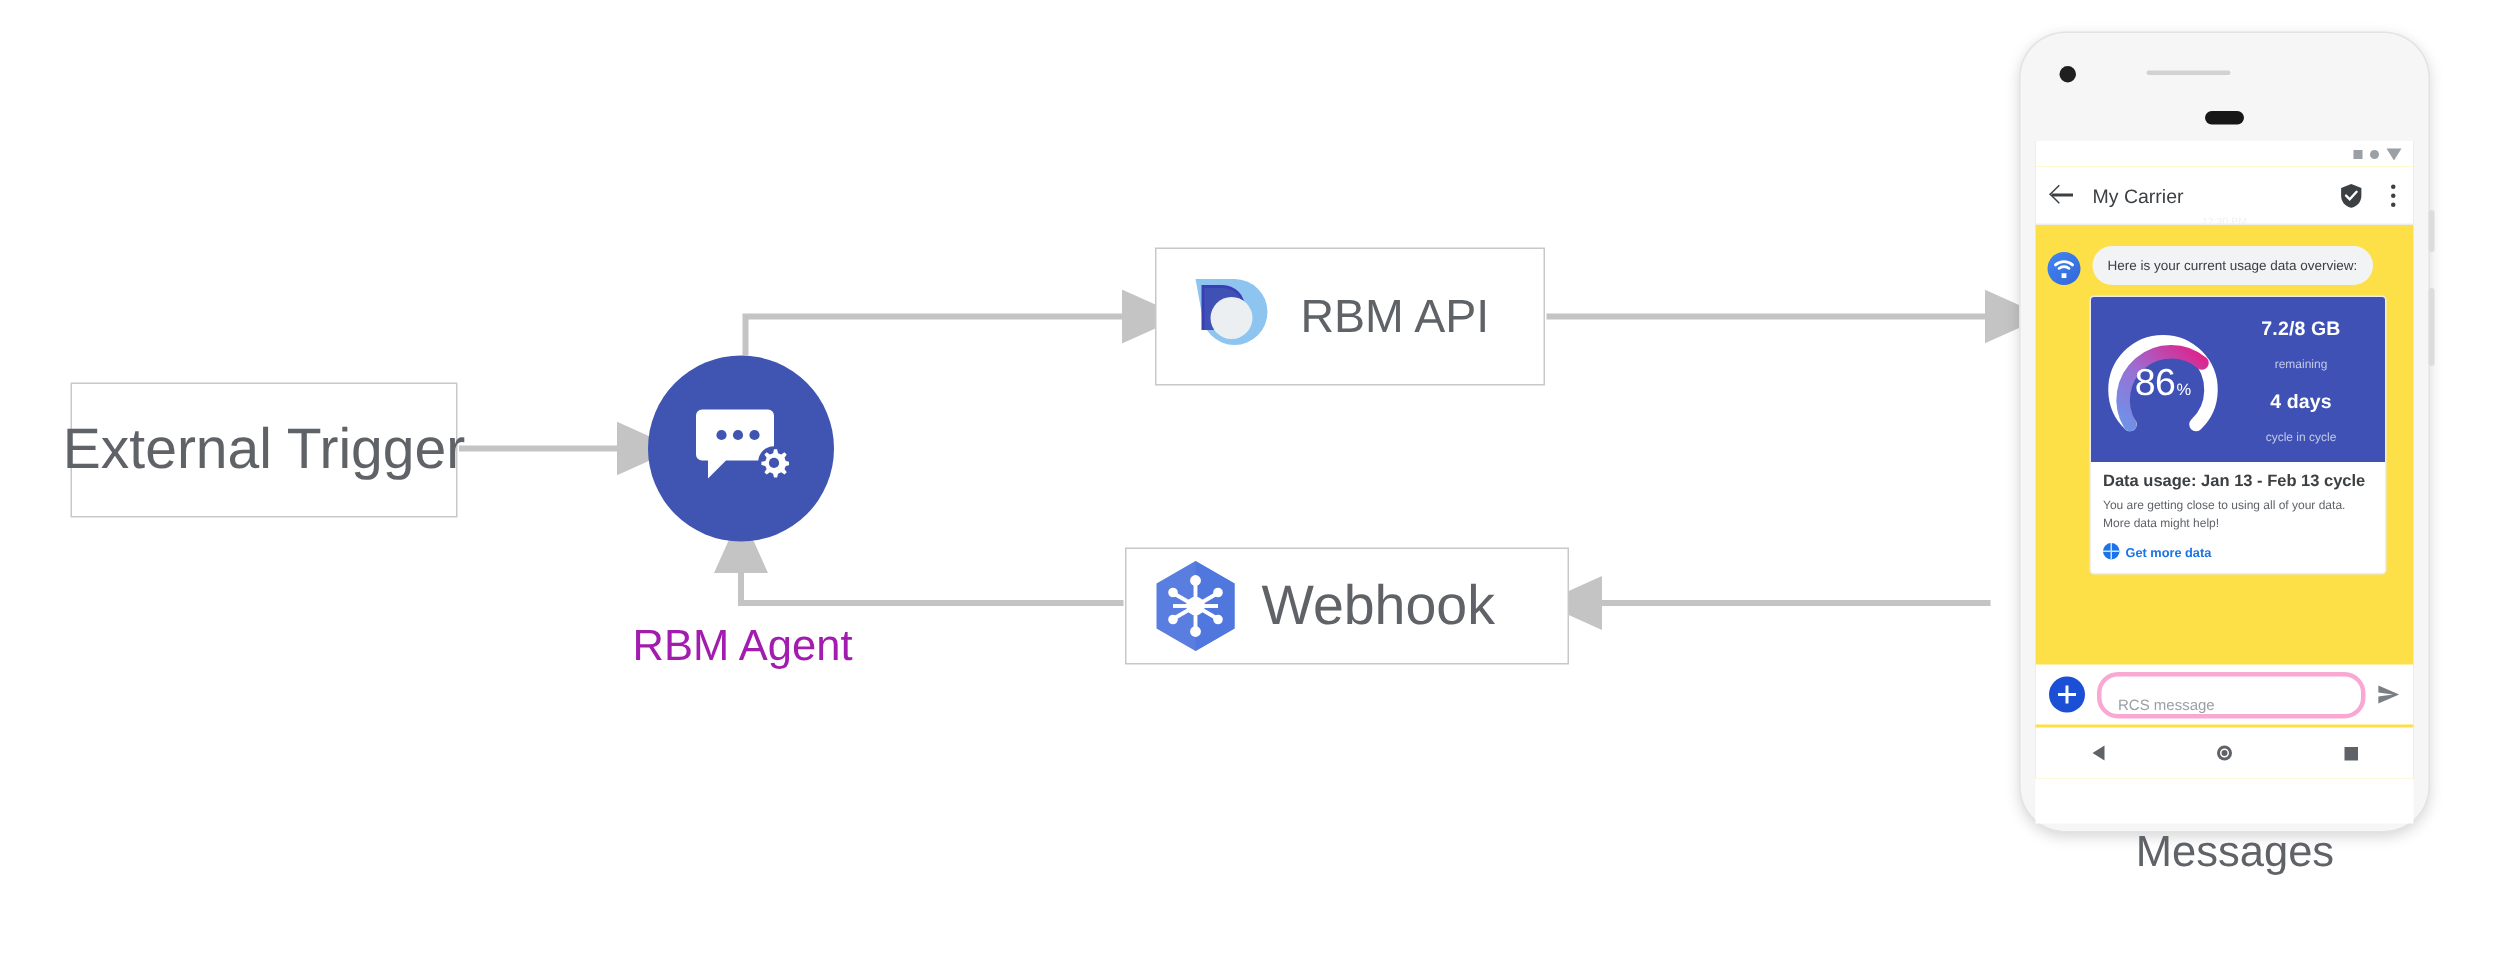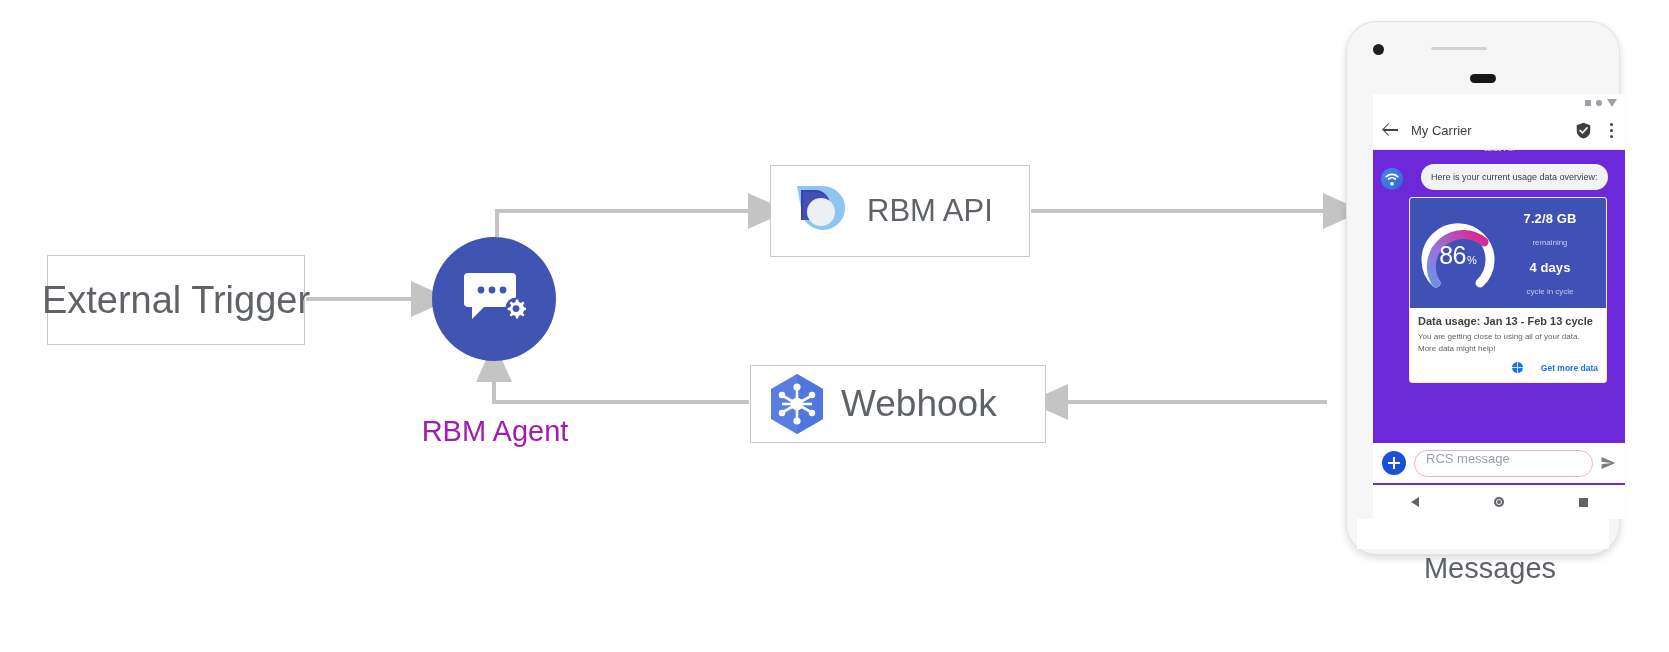--- a/index.html
+++ b/index.html
@@ -40,21 +40,21 @@
   .phone-side{position:absolute;right:-4px;width:4px;background:#dcdcdc;border-radius:2px;}
   .phone-side.s1{top:118px;height:28px;}
   .phone-side.s2{top:170px;height:52px;}
   .cam{position:absolute;left:26px;top:22px;width:11px;height:11px;border-radius:50%;
        background:#1f1f1f;}
   .top-speaker{position:absolute;left:84px;top:25px;width:56px;height:3px;border-radius:2px;
        background:#d2d2d2;}
   .earpiece{position:absolute;left:123px;top:52px;width:26px;height:9px;border-radius:5px;
        background:#171717;}
 
-  .screen{position:absolute;left:26px;top:72px;width:252px;height:425px;background:#6d28d9;
+  .screen{position:absolute;left:10px;top:72px;width:252px;height:425px;background:#fde047;
        overflow:hidden;}
 
   .statusbar{height:17px;display:flex;align-items:center;justify-content:flex-end;
        padding-right:8px;gap:5px;background:#fff;}
   .sb-sq{width:6px;height:6px;background:#9aa0a6;}
   .sb-dot{width:6px;height:6px;border-radius:50%;background:#9aa0a6;}
   .sb-tri{width:0;height:0;border-left:5px solid transparent;border-right:5px solid transparent;
        border-top:8px solid #9aa0a6;}
 
   .appbar{height:38px;display:flex;align-items:center;padding:0 10px;gap:12px;
@@ -65,21 +65,21 @@
        border-left:1.6px solid #3c4043;border-bottom:1.6px solid #3c4043;transform:rotate(45deg);}
   .appbar-title{font-size:13px;color:#3c4043;flex:1;}
   .shield{width:15px;height:17px;flex:none;}
   .kebab{width:4px;display:flex;flex-direction:column;gap:3px;align-items:center;flex:none;
        margin-left:6px;margin-right:2px;}
   .kebab i{width:3px;height:3px;border-radius:50%;background:#3c4043;display:block;}
   .timestamp{position:absolute;left:0;right:0;bottom:-3px;text-align:center;font-size:7px;
        color:#f1f1f1;}
 
   .thread{padding:14px 8px 0 8px;}
-  .bubble-row{display:flex;align-items:center;gap:18px;}
+  .bubble-row{display:flex;align-items:center;gap:8px;}
   .avatar{width:22px;height:22px;border-radius:50%;flex:none;margin-top:4px;
        background:linear-gradient(135deg,#4285f4,#3367d6);position:relative;}
   .avatar svg{position:absolute;left:4px;top:4px;}
   .bubble{background:#f1f3f4;border-radius:13px;padding:7px 10px;font-size:9px;
        line-height:1.35;color:#3c4043;max-width:168px;}
 
   .rich-card{margin:7px 0 0 28px;width:196px;border:1px solid #ececec;border-radius:3px;
        overflow:hidden;background:#fff;}
   .card-hero{background:#3f51b5;height:110px;display:flex;align-items:center;padding:0 6px;}
   .gauge{width:84px;height:84px;position:relative;flex:none;text-align:center;}
@@ -87,34 +87,34 @@
        justify-content:center;padding-top:30px;color:#fff;}
   .gauge-num{font-size:25px;font-weight:300;letter-spacing:-.5px;}
   .gauge-pct{font-size:11px;font-weight:300;margin-left:1px;}
   .hero-stats{flex:1;text-align:center;color:#fff;}
   .stat-big{font-size:13px;font-weight:700;letter-spacing:.1px;}
   .stat-sub{font-size:8px;color:#c5cae9;margin-top:12px;}
   .stat-gap{height:13px;}
   .card-body{padding:7px 8px 9px 8px;}
   .card-title{font-size:11px;font-weight:700;color:#3c4043;margin-bottom:4px;}
   .card-text{font-size:8px;line-height:1.45;color:#5f6368;}
-  .card-action{margin-top:8px;display:flex;align-items:center;justify-content:flex-end;gap:18px;}
+  .card-action{margin-top:8px;display:flex;align-items:center;justify-content:flex-start;gap:4px;}
   .globe{width:11px;height:11px;border-radius:50%;background:#1a73e8;position:relative;flex:none;}
   .globe:before{content:"";position:absolute;left:5px;top:0;width:1px;height:11px;background:#cfe0fb;}
   .globe:after{content:"";position:absolute;left:0;top:5px;width:11px;height:1px;background:#cfe0fb;}
   .action-label{font-size:8.5px;font-weight:700;color:#1a73e8;}
 
   .composer{position:absolute;left:0;right:0;bottom:36px;height:40px;display:flex;
        align-items:center;gap:8px;padding:0 9px;background:#fff;}
   .plus-btn{width:24px;height:24px;border-radius:50%;background:#1a4fd6;position:relative;flex:none;}
   .plus-btn:before,.plus-btn:after{content:"";position:absolute;background:#fff;}
   .plus-btn:before{left:11px;top:6px;width:2px;height:12px;}
   .plus-btn:after{left:6px;top:11px;width:12px;height:2px;}
-  .composer-field{flex:1;height:25px;border:1px solid #f9a8d4;border-radius:14px;display:flex;
-       align-items:flex-start;padding:0 11px;font-size:13px;color:#9aa0a6;}
+  .composer-field{flex:1;height:25px;border:3px solid #f9a8d4;border-radius:14px;display:flex;
+       align-items:flex-end;padding:0 11px;font-size:10px;color:#9aa0a6;}
   .send-icon{width:15px;height:14px;flex:none;}
 
   .navbar{position:absolute;left:0;right:0;bottom:0;height:34px;display:flex;
        align-items:center;justify-content:space-around;background:#fff;}
   .nav-back{width:0;height:0;border-top:5px solid transparent;border-bottom:5px solid transparent;
        border-right:8px solid #5f6368;}
   .nav-home{width:10px;height:10px;border-radius:50%;background:#5f6368;position:relative;}
   .nav-home:after{content:"";position:absolute;inset:2px;border-radius:50%;border:1px solid #fff;}
   .nav-recent{width:9px;height:9px;background:#5f6368;}
 

